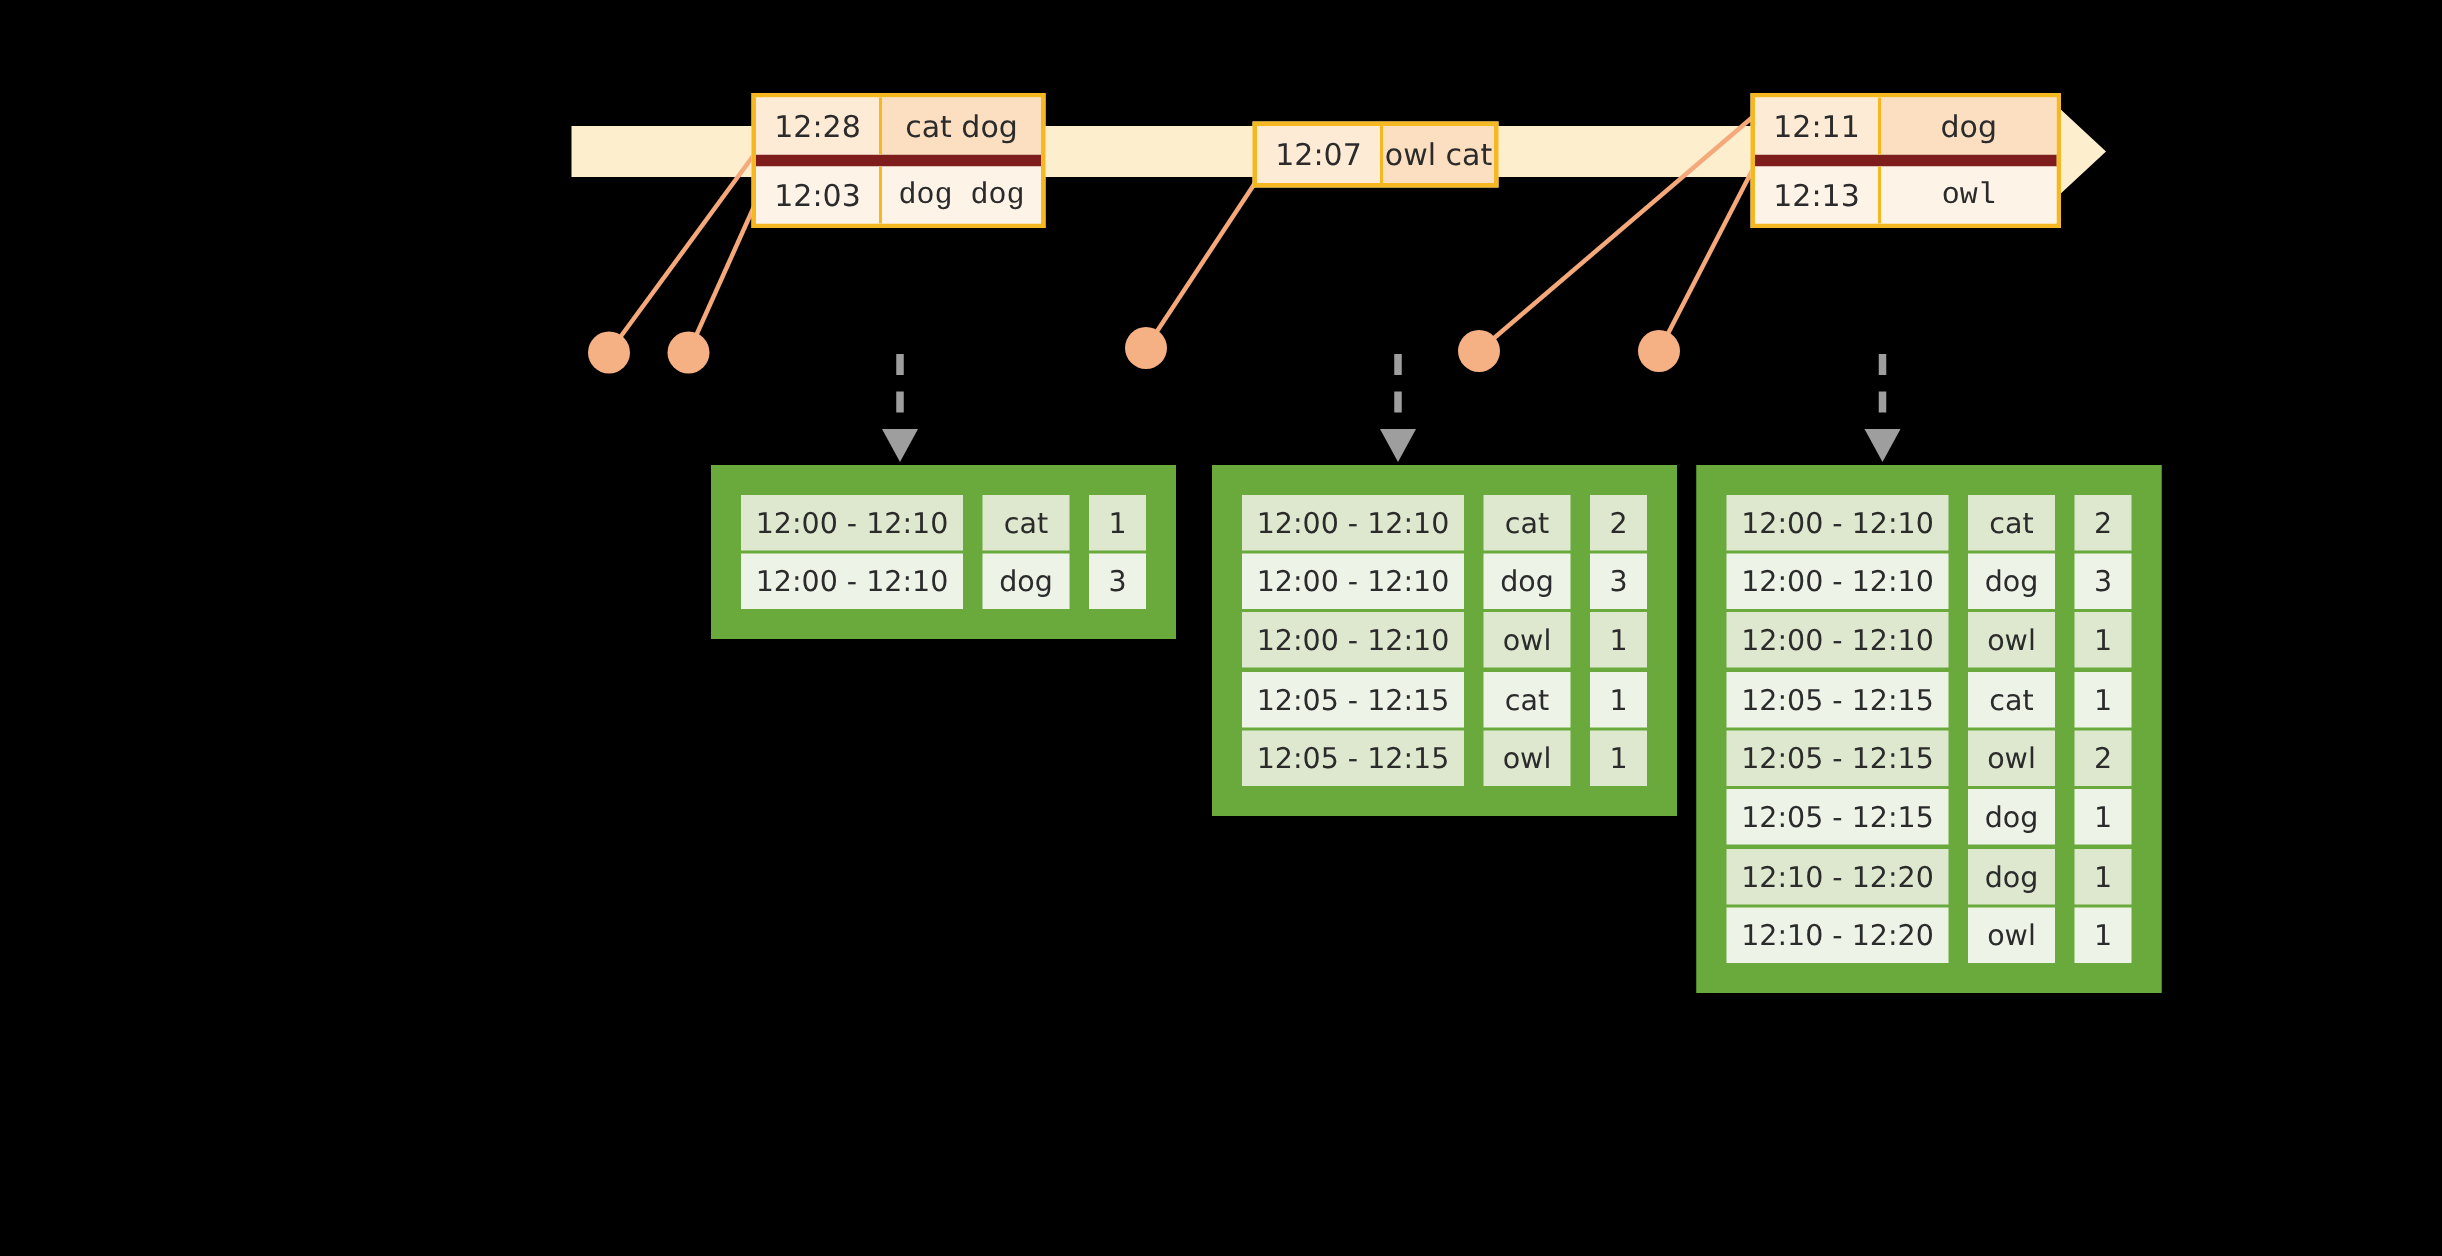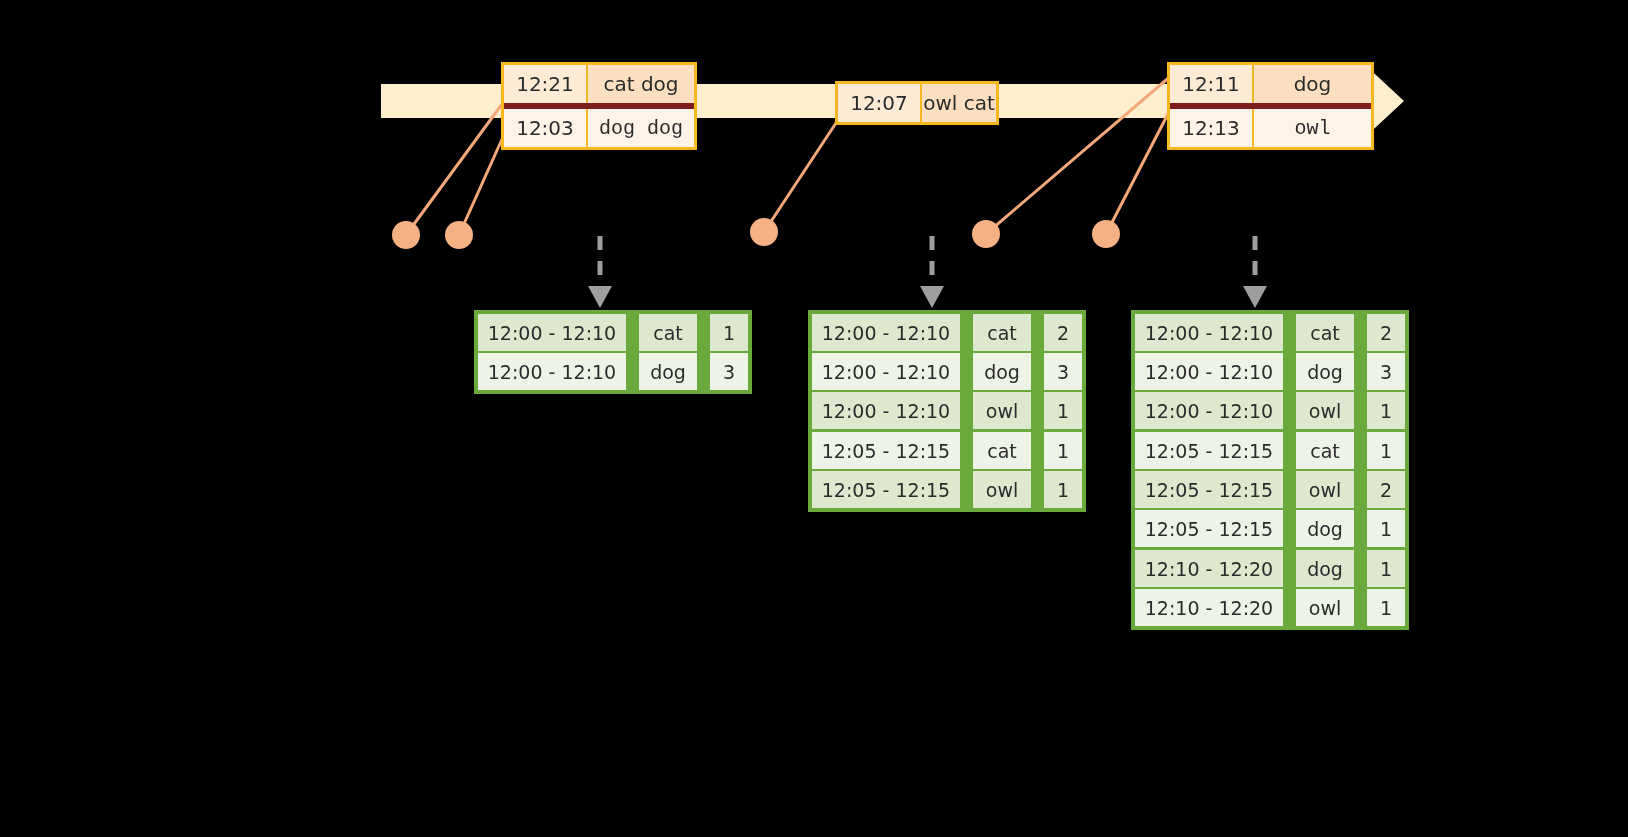--- a/index.html
+++ b/index.html
@@ -33,21 +33,21 @@
   .evt-group {
     position: absolute;
     border: 3px solid #f5b820;
     box-sizing: border-box;
     background: #fdf0dd;
   }
   .evt-row {
     display: flex;
     align-items: stretch;
   }
-  .evt-row + .evt-row { border-top: 6px solid #7f1d1d; }
+  .evt-row + .evt-row { border-top: 8px solid #7f1d1d; }
   .evt-time, .evt-words {
     display: flex;
     align-items: center;
     justify-content: center;
     font-size: 20px;
     color: #2b2b2b;
     box-sizing: border-box;
     height: 38px;
     white-space: nowrap;
   }
@@ -60,21 +60,21 @@
   .shade-a .evt-words { background: #fbdfc0; }
   .shade-b .evt-time { background: #fdf3e6; }
   .shade-b .evt-words { background: #fdf3e6; font-family: Liberation Mono, monospace; }
 
   
   .res-table {
     position: absolute;
     border: 4px solid #6aaa3c;
     box-sizing: border-box;
     background: #6aaa3c;
-    padding: 0;
+    padding: 16px;
   }
   .res-row {
     display: flex;
     align-items: stretch;
     height: 37px;
   }
   .res-row + .res-row { margin-top: 2px; }
   .res-cell {
     display: flex;
     align-items: center;
@@ -130,21 +130,21 @@
       </g>
       <g>
         <line x1="1255" y1="236" x2="1255" y2="288" stroke-dasharray="14 11"></line>
         <path d="M 1243 286 L 1255 308 L 1267 286 Z" fill="#9e9e9e" stroke="none"></path>
       </g>
     </g>
   </svg>
 
   <div class="evt-group" style="left:501px; top:62px; width:196px;">
     <div class="evt-row shade-a">
-      <div class="evt-time">12:21</div>
+      <div class="evt-time">12:28</div>
       <div class="evt-words">cat dog</div>
     </div>
     <div class="evt-row shade-b">
       <div class="evt-time">12:03</div>
       <div class="evt-words">dog dog</div>
     </div>
   </div>
 
   <div class="evt-group" style="left:835px; top:81px; width:164px;">
     <div class="evt-row shade-a">

